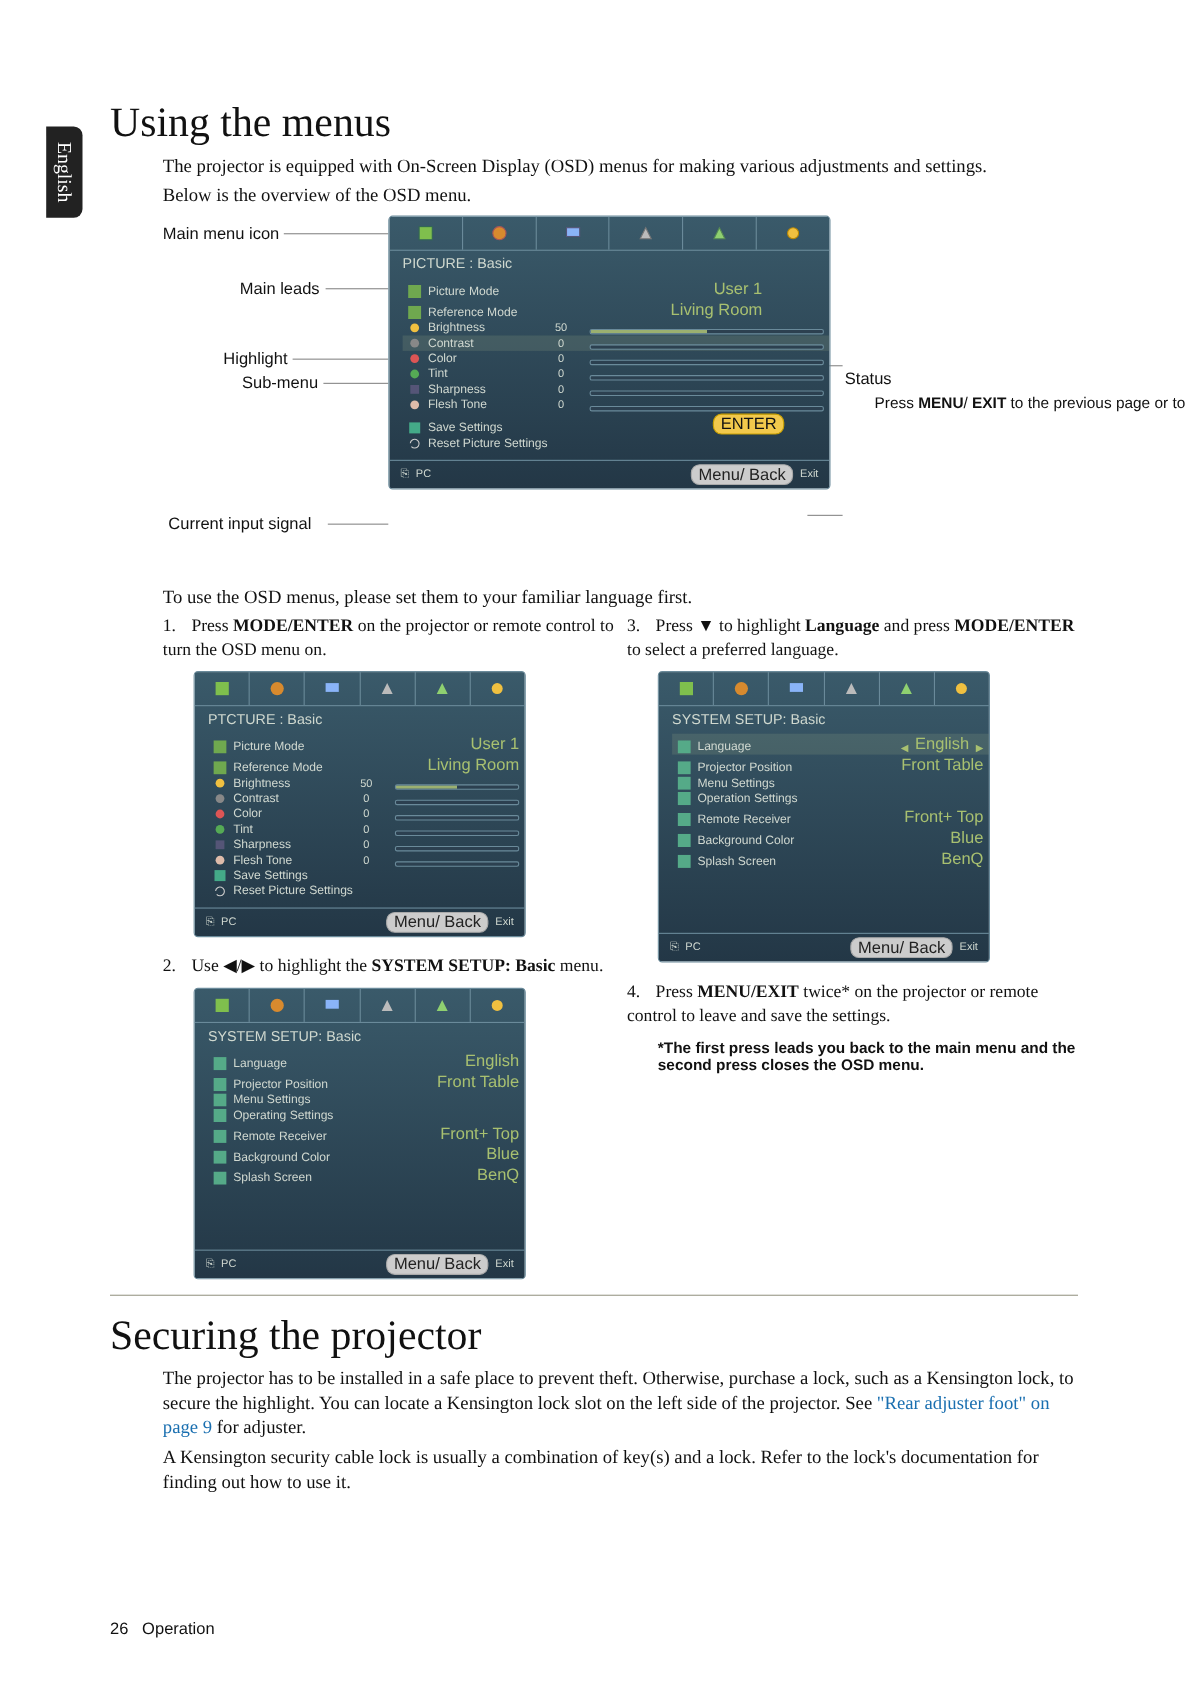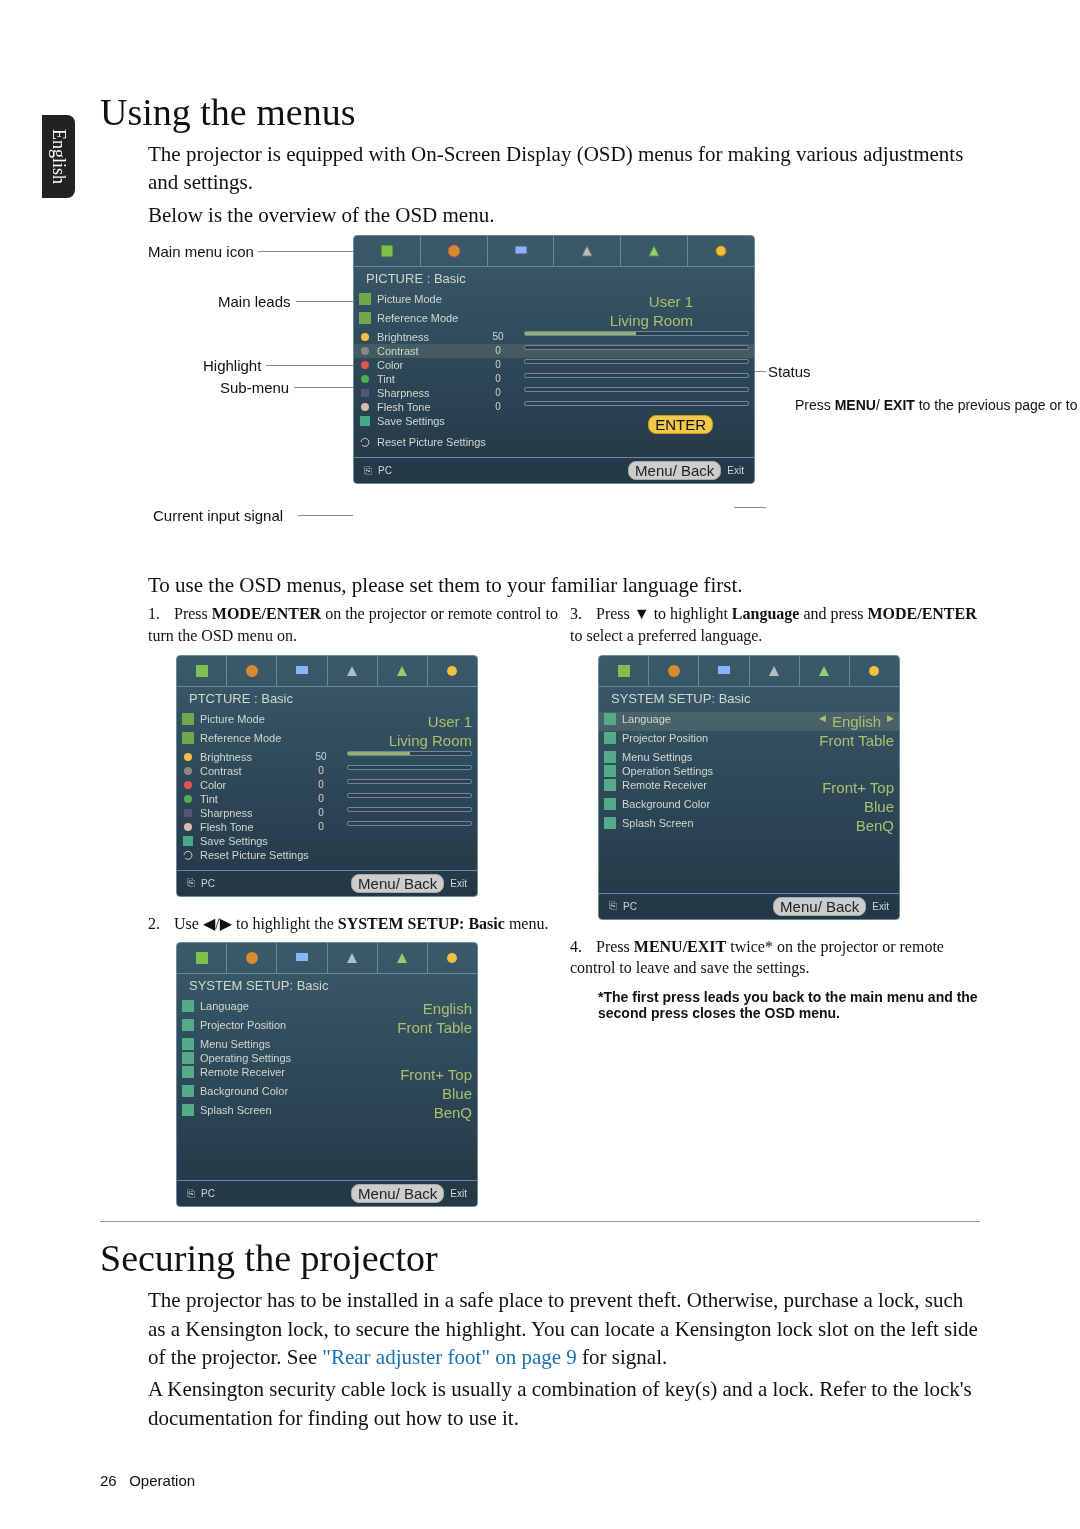--- a/index.html
+++ b/index.html
@@ -1,34 +1,34 @@
 <!DOCTYPE html>
 <html><head>
 <meta charset="utf-8">
 <style>
   body { margin:0; font-family:Georgia,'Times New Roman',serif; color:#111; background:#fff; }
   .page { width:1080px; min-height:1529px; margin:0 auto; padding:90px 100px 40px 100px; box-sizing:border-box; position:relative; }
   .lang-tab { position:absolute; left:42px; top:115px; writing-mode:vertical-rl; text-orientation:mixed; background:#222; color:#fff; font-family:Georgia,serif; font-size:18px; padding:14px 6px; border-radius:0 8px 8px 0; }
   h1 { font-family:Georgia,serif; font-weight:normal; font-size:38px; margin:0 0 6px 0; }
   h2 { font-family:Georgia,serif; font-weight:normal; font-size:28px; margin:0 0 6px 0; }
-  p { font-size:21px; line-height:1.35; margin:0 0 4px 0; font-family:Georgia,serif; }
+  p { font-size:17px; line-height:1.35; margin:0 0 4px 0; font-family:Georgia,serif; }
   .sans { font-family:Arial,Helvetica,sans-serif;margin-left:27px; }
   .hr { border-bottom:1px solid #998; margin:14px 0; }
 
   
   .osd { background:linear-gradient(#3a5a6a,#233746); color:#d0d8d0; font-family:Arial,sans-serif; border:1px solid #6a8a9a; border-radius:4px; overflow:hidden; position:relative; }
   .osd-large { width:400px; }
   .osd-small { width:300px; }
   .osd-tabs { display:flex; height:30px; border-bottom:1px solid #6a8a9a; }
   .osd-tab { flex:1; display:flex; align-items:center; justify-content:center; border-right:1px solid #6a8a9a; }
   .osd-tab:last-child { border-right:none; }
   .tab-ico { width:16px; height:16px; }
   .osd-title { padding:4px 12px; font-size:13px; color:#cfd8cf; }
   .osd-rows { padding:2px 0 8px 0; }
-  .osd-row { display:flex; align-items:flex-start; font-size:11px; padding:1px 5px; gap:6px; position:relative; }
+  .osd-row { display:flex; align-items:flex-end; font-size:11px; padding:1px 5px; gap:6px; position:relative;margin-left:12px; }
   .osd-row.highlighted { background:rgba(160,180,140,0.18); }
   .row-ico { width:12px; height:12px; flex-shrink:0; }
   .row-label { flex:0 0 95px; color:#d0d8d0; white-space:nowrap; overflow:hidden; text-overflow:ellipsis; }
   .row-val { flex:0 0 40px; text-align:center; color:#cfd8cf; font-size:10px; }
   .row-right { margin-left:auto; color:#a8c070; font-size:15px; }
   .slider { flex:1; height:3px; background:linear-gradient(to right,#9bb070 0%,#9bb070 50%,#2c4050 50%,#2c4050 100%); border:1px solid #6a8a9a; border-radius:2px; }
   .slider.zero{ background:linear-gradient(to right,#2c4050,#2c4050); }
   .osd-foot { display:flex; align-items:center; font-size:10px; padding:3px 10px; border-top:1px solid #6a8a9a; gap:6px; }
   .pill { border:1px solid #aaa; border-radius:8px; padding:0 6px; font-size:15px; color:#222; background:#ccc; }
   .pill.enter { background:#f2c94c; color:#111; border-color:#c9a000; }
@@ -64,21 +64,21 @@
 
   <div class="callouts" style="height:330px; margin:6px 0 6px 48px;">
     <span class="callout-label" style="left:0; top:8px;">Main menu icon</span>
     <span class="leader" style="left:110px; top:16px; width:95px;"></span>
     <span class="callout-label" style="left:70px; top:58px;">Main leads</span>
     <span class="leader" style="left:148px; top:66px; width:57px;"></span>
     <span class="callout-label" style="left:55px; top:122px;">Highlight</span>
     <span class="leader" style="left:118px; top:130px; width:87px;"></span>
     <span class="callout-label" style="left:72px; top:144px;">Sub-menu</span>
     <span class="leader" style="left:146px; top:152px; width:59px;"></span>
-    <span class="callout-label" style="left:620px; top:128px;">Status</span>
+    <span class="callout-label" style="left:620px; top:140px;">Status</span>
     <span class="leader" style="left:586px; top:136px; width:32px;"></span>
     <div class="callout-label sans" style="left:620px; top:162px; width:115px; font-size:14px; line-height:1.25;">
       Press <span class="b">MENU</span>/ <span class="b">EXIT</span> to the previous page or to exit.
     </div>
     <span class="leader" style="left:586px; top:272px; width:32px;"></span>
     <span class="callout-label" style="left:5px; top:272px;">Current input signal</span>
     <span class="leader" style="left:150px; top:280px; width:55px;"></span>
 
     <div class="osd osd-large" style="position:absolute; left:205px; top:0;">
       <div class="osd-tabs">
@@ -547,21 +547,21 @@
       </div>
       <div class="small-note" style="padding-left:28px;">*The first press leads you back to the main menu and the second press closes the OSD menu.</div>
     </div>
   </div>
 
   <div class="hr"></div>
 
   <h1>Securing the projector</h1>
   <div style="padding-left:48px;">
     <p>
-      <span>The projector has to be installed in a safe place to prevent theft. Otherwise, purchase a lock, such as a Kensington lock, to secure the highlight. You can locate a Kensington lock slot on the left side of the projector. See </span><span class="link">"Rear adjuster foot" on page 9</span><span> for signal.</span>
+      <span>The projector has to be installed in a safe place to prevent theft. Otherwise, purchase a lock, such as a Kensington lock, to secure the highlight. You can locate a Kensington lock slot on the left side of the projector. See </span><span class="link">"Rear adjuster foot" on page 9</span><span> for adjuster.</span>
     </p>
     <p>A Kensington security cable lock is usually a combination of key(s) and a lock. Refer to the lock's documentation for finding out how to use it.</p>
   </div>
 
   <div class="footer">
     <span>26</span>&nbsp;&nbsp;&nbsp;<span>Operation</span>
   </div>
 </div>
 
 </body></html>

